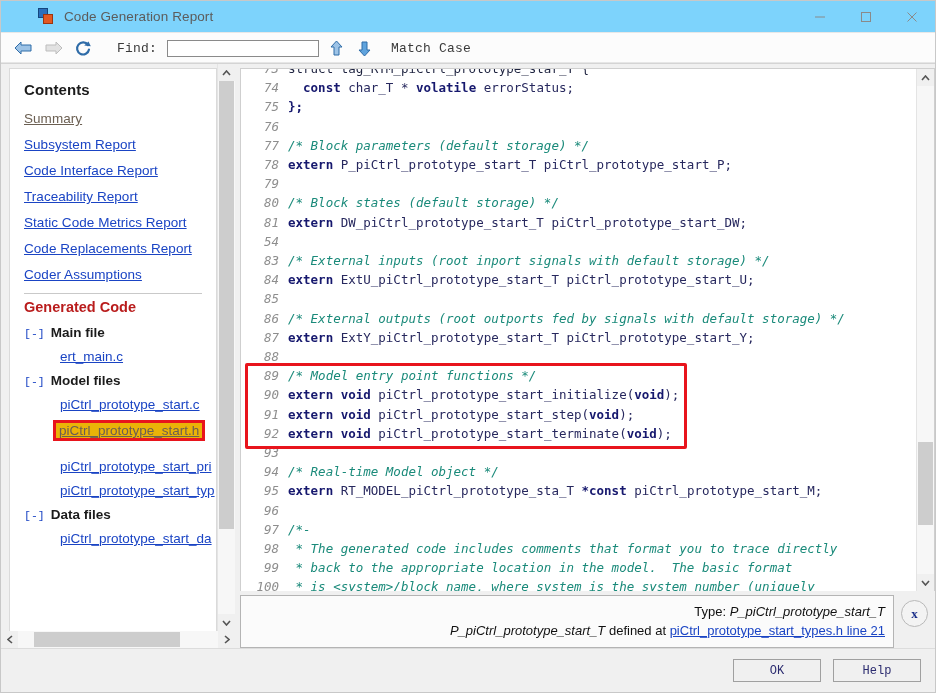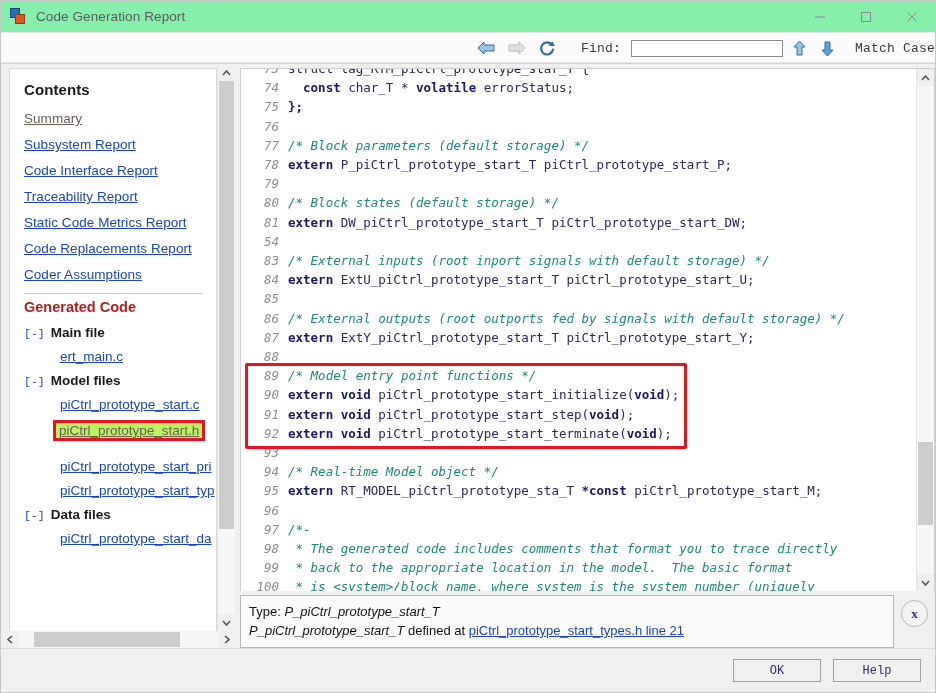--- a/index.html
+++ b/index.html
@@ -10,37 +10,36 @@
     -webkit-font-smoothing:antialiased;
   }
   .window{
     position:relative;width:936px;height:693px;
     background:#f0f0f0;border:1px solid #c8c8c8;box-sizing:border-box;
     display:flex;flex-direction:column;
   }
 
   
   .titlebar{
-    height:31px;min-height:31px;background:#86efac;
-    display:flex;align-items:center;border-bottom:1px solid #e8e8e8;
+    height:31px;min-height:31px;background:#7dd3fc;
+    display:flex;align-items:center;border-bottom:1px solid #e8e8e8;padding-left:28px;
   }
   .app-icon{width:17px;height:17px;margin-left:9px;margin-right:9px;position:relative;flex:0 0 auto;}
   .app-icon .sq1{position:absolute;left:0;top:0;width:10px;height:10px;background:#2a6fbb;border:1px solid #14477f;box-sizing:border-box;}
   .app-icon .sq2{position:absolute;left:5px;top:6px;width:10px;height:10px;background:#e25822;border:1px solid #9c3510;box-sizing:border-box;}
   .title-text{font-size:13.5px;color:#5c5c5c;letter-spacing:.1px;}
   .title-spacer{flex:1;}
   .winbtn{width:46px;height:30px;display:flex;align-items:center;justify-content:center;color:#8a8a8a;font-size:13px;}
   .winbtn svg{display:block;}
 
   
   .toolbar{
     height:30px;min-height:30px;background:#fcfcfc;
     display:flex;align-items:center;border-bottom:1px solid #d4d4d4;
     box-shadow:inset 0 -1px 0 #e6e6e6;
-    justify-content:flex-end;
   }
   .tb-icon{width:26px;height:26px;display:flex;align-items:center;justify-content:center;margin-left:4px;}
   .tb-icon:first-child{margin-left:9px;}
   .find-label{font-family:"Liberation Mono", monospace;font-size:13px;color:#3a3a3a;margin-left:21px;margin-right:10px;letter-spacing:.2px;}
   .find-input{
     width:152px;height:17px;background:#ffffff;border:1px solid #8a8a8a;
     box-sizing:border-box;outline:none;font-size:12px;padding:0 3px;
     font-family:"Liberation Sans",sans-serif;
   }
   .arrow-btn{width:22px;height:24px;display:flex;align-items:center;justify-content:center;margin-left:6px;}
@@ -61,21 +60,21 @@
   .toc-link{display:block;font-size:13.5px;color:#1a44c4;text-decoration:underline;margin-bottom:11px;letter-spacing:.05px;}
   .toc-link.visited{color:#6b5f52;}
   .hr{border:none;border-top:1px solid #c9c9c9;margin:11px 14px 0 0;}
 
   .h-gencode{font-size:14.5px;font-weight:bold;color:#b91c1c;margin:5px 0 10px 0;}
   .tree-group{display:flex;align-items:baseline;margin:0 0 9px 0;}
   .tree-toggle{font-family:"Liberation Mono",monospace;font-size:11.5px;color:#1a44c4;margin-right:6px;}
   .tree-grouplabel{font-size:13.5px;font-weight:bold;color:#1b1b1b;}
   .file-link{display:block;font-size:13.5px;color:#1a44c4;text-decoration:underline;margin:0 0 9px 36px;white-space:nowrap;}
   .file-link.selected{
-    background:#bef264;color:#6b5f52;
+    background:#eab308;color:#6b5f52;
     display:inline-block;margin-left:32px;padding:0 3px;
     box-shadow:0 0 0 3px #e8141c;position:relative;z-index:3;
   }
   .sel-wrap{margin-bottom:12px;}
 
   
   .vscroll{width:17px;min-width:17px;background:#f0f0f0;display:flex;flex-direction:column;align-items:center;border-left:1px solid #e4e4e4;}
   .vs-arrow{height:17px;width:17px;display:flex;align-items:center;justify-content:center;color:#4a4a4a;font-size:9px;flex:0 0 auto;}
   .vs-track{flex:1;width:17px;position:relative;background:#f7f7f7;}
   .vs-thumb{position:absolute;left:1px;width:15px;background:#cdcdcd;}
@@ -106,21 +105,21 @@
 
   
   .redbox{position:absolute;border:3px solid #e8141c;border-radius:2px;pointer-events:none;z-index:5;}
 
   
   .tooltip-row{display:flex;align-items:flex-start;padding:4px 0 0 0;background:#f0f0f0;}
   .tooltip-box{
     flex:1;background:#fbfbfb;border:1px solid #b4b4b4;margin-left:0;
     padding:6px 8px 7px 8px;min-height:38px;
   }
-  .tt-line{font-size:13px;color:#111;line-height:19px;white-space:nowrap;}
+  .tt-line{font-size:13px;color:#111;line-height:19px;white-space:nowrap;text-align:right;}
   .tt-it{font-style:italic;}
   .tt-link{color:#1a44c4;text-decoration:underline;}
   .tt-close{
     width:25px;height:25px;border-radius:50%;border:1px solid #b9b9b9;
     background:#f3f3f3;margin:5px 7px 0 7px;
     display:flex;align-items:center;justify-content:center;
     font-family:"Liberation Serif",serif;font-size:13px;font-weight:bold;color:#1b2f8a;
     flex:0 0 auto;
   }
 

